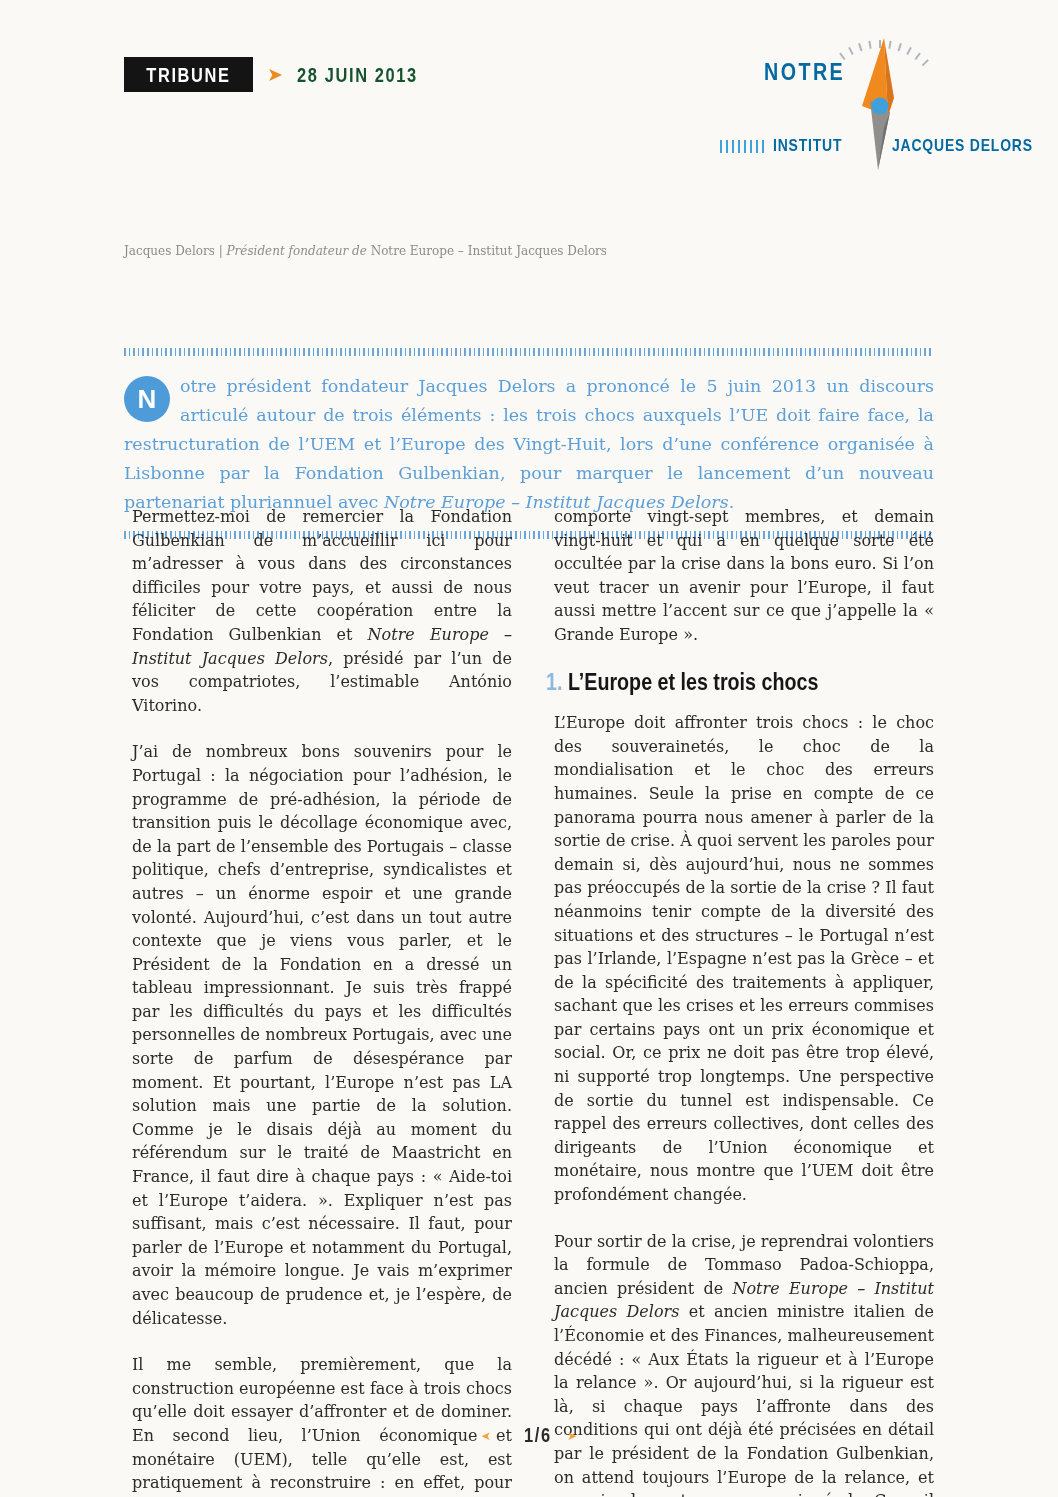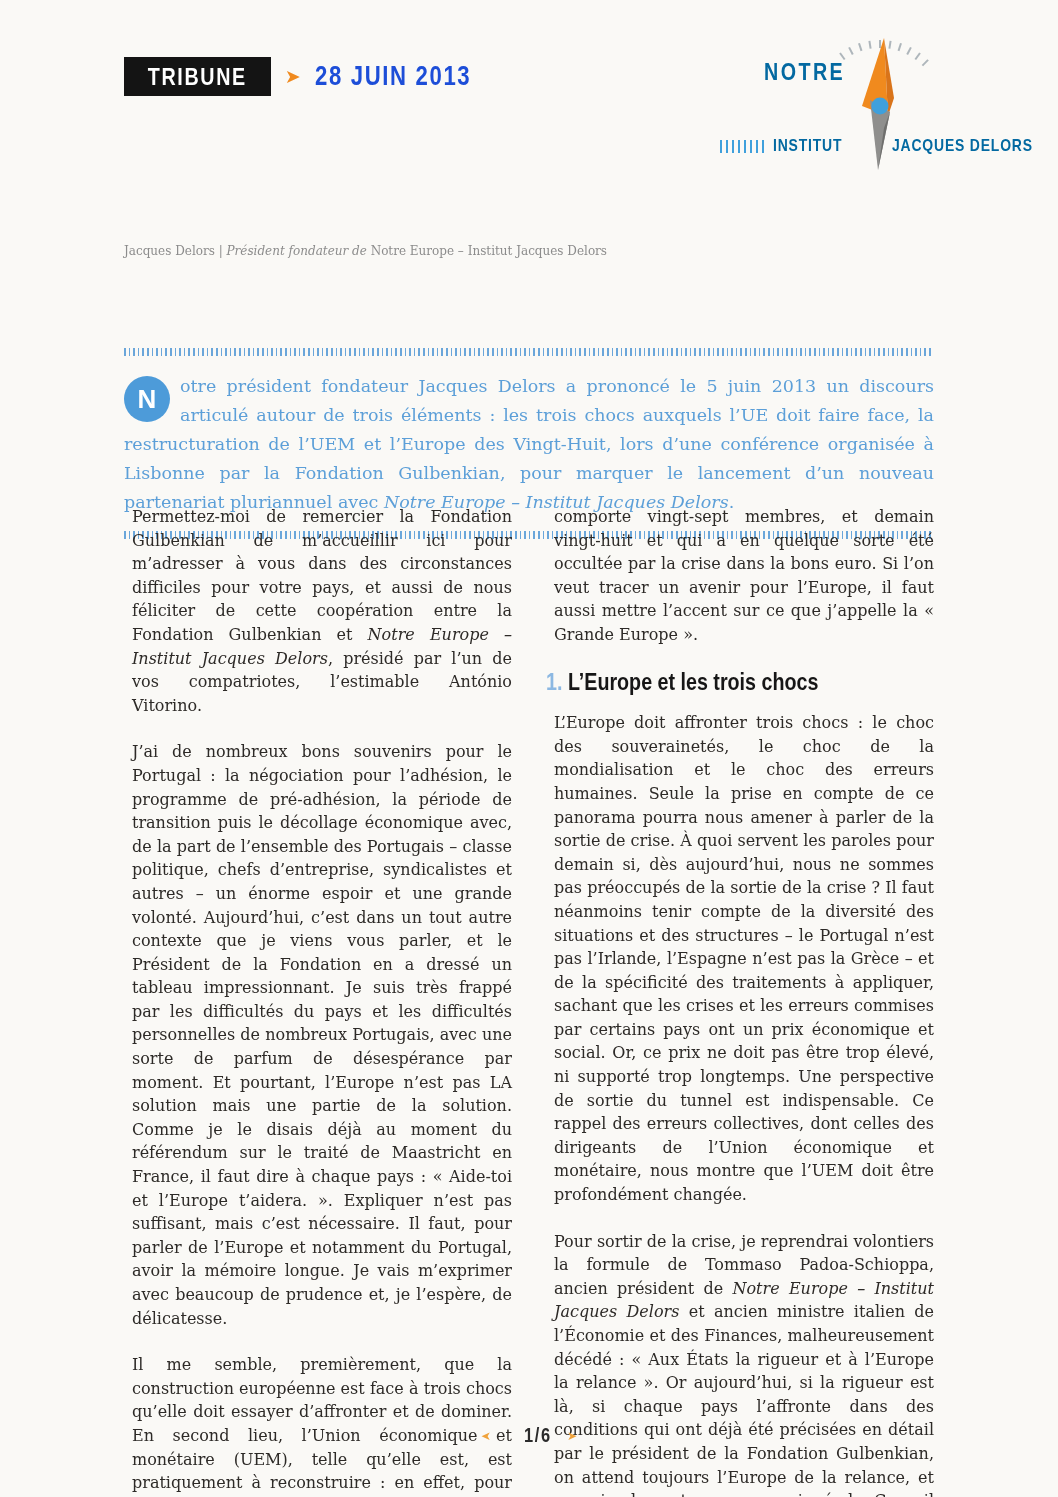--- a/index.html
+++ b/index.html
@@ -5,25 +5,25 @@
   html,body{margin:0;padding:0;}
   body{background:#e8e8e8;}
   .sheet{
     position:relative;width:1058px;height:1497px;margin:0 auto;
     background:#faf9f6;overflow:hidden;
     font-family:"Liberation Sans",sans-serif;color:#2d2a27;
   }
   .cx{display:inline-block;transform:scaleX(.82);transform-origin:0 50%;white-space:nowrap;}
   
   .header-row{position:absolute;top:57px;left:124px;display:flex;align-items:center;gap:14px;}
-  .badge{background:#141414;color:#fff;font-weight:bold;font-size:24px;letter-spacing:2px;
+  .badge{background:#141414;color:#fff;font-weight:bold;font-size:20px;letter-spacing:2px;
          padding:8px 13px 7px;line-height:1;}
   .badge .cx{transform-origin:50% 50%;}
   .arrow-r{color:#f08a1e;font-size:19px;line-height:1;}
-  .date{color:#1d4ed8;font-weight:bold;font-size:27px;letter-spacing:2px;line-height:1;}
+  .date{color:#14532d;font-weight:bold;font-size:20px;letter-spacing:2px;line-height:1;}
   .title{position:absolute;left:124px;top:92px;font-weight:bold;color:#161616;
          font-size:48px;line-height:58px;letter-spacing:0;}
   .title .tl{display:block;transform:scaleX(.76);transform-origin:0 50%;white-space:nowrap;}
   .byline{position:absolute;left:124px;top:244px;font-family:"DejaVu Serif",serif;
           font-size:12px;color:#8c8c8c;}
   .byline .it{font-style:italic;}
   
   .logo{position:absolute;top:44px;right:50px;width:288px;height:125px;color:#0369a1;}
   .logo-notre{position:absolute;left:44px;top:14px;font-size:24px;font-weight:bold;letter-spacing:3px;}
   .logo-europe{position:absolute;left:44px;top:34px;font-size:44px;font-weight:bold;letter-spacing:1px;display:flex;align-items:flex-start;}

